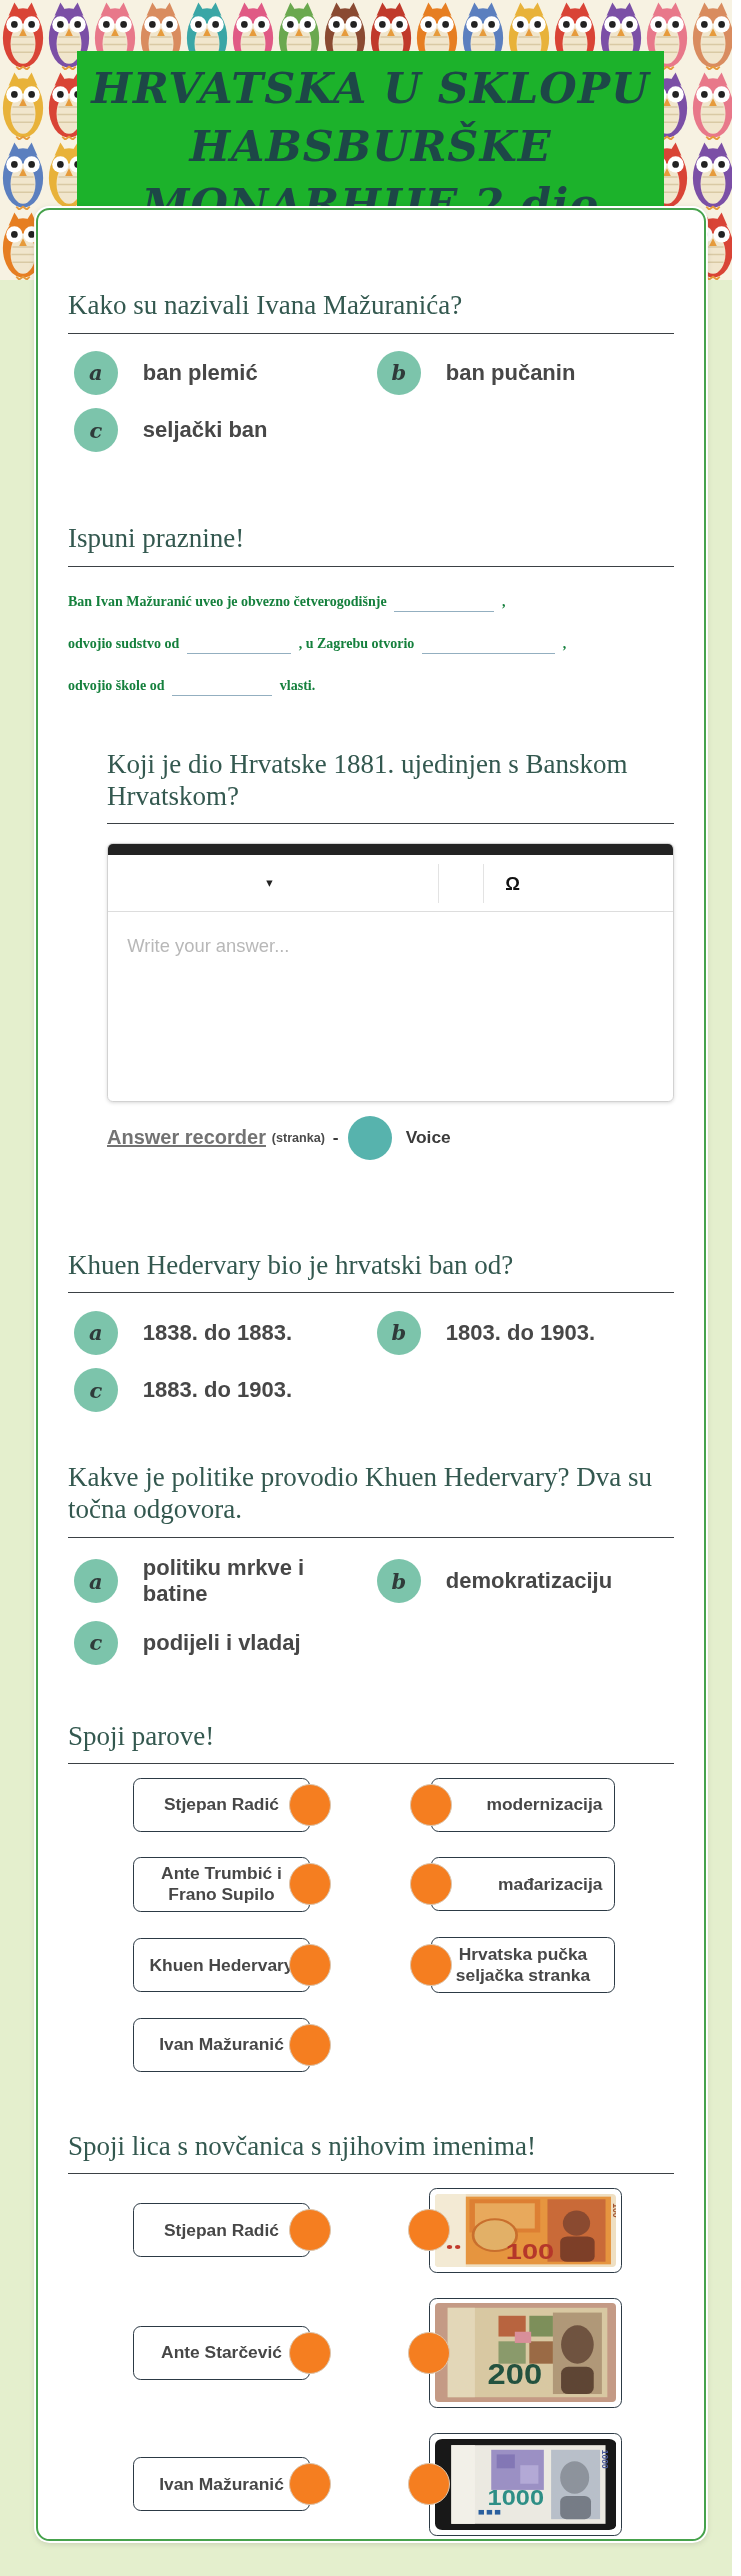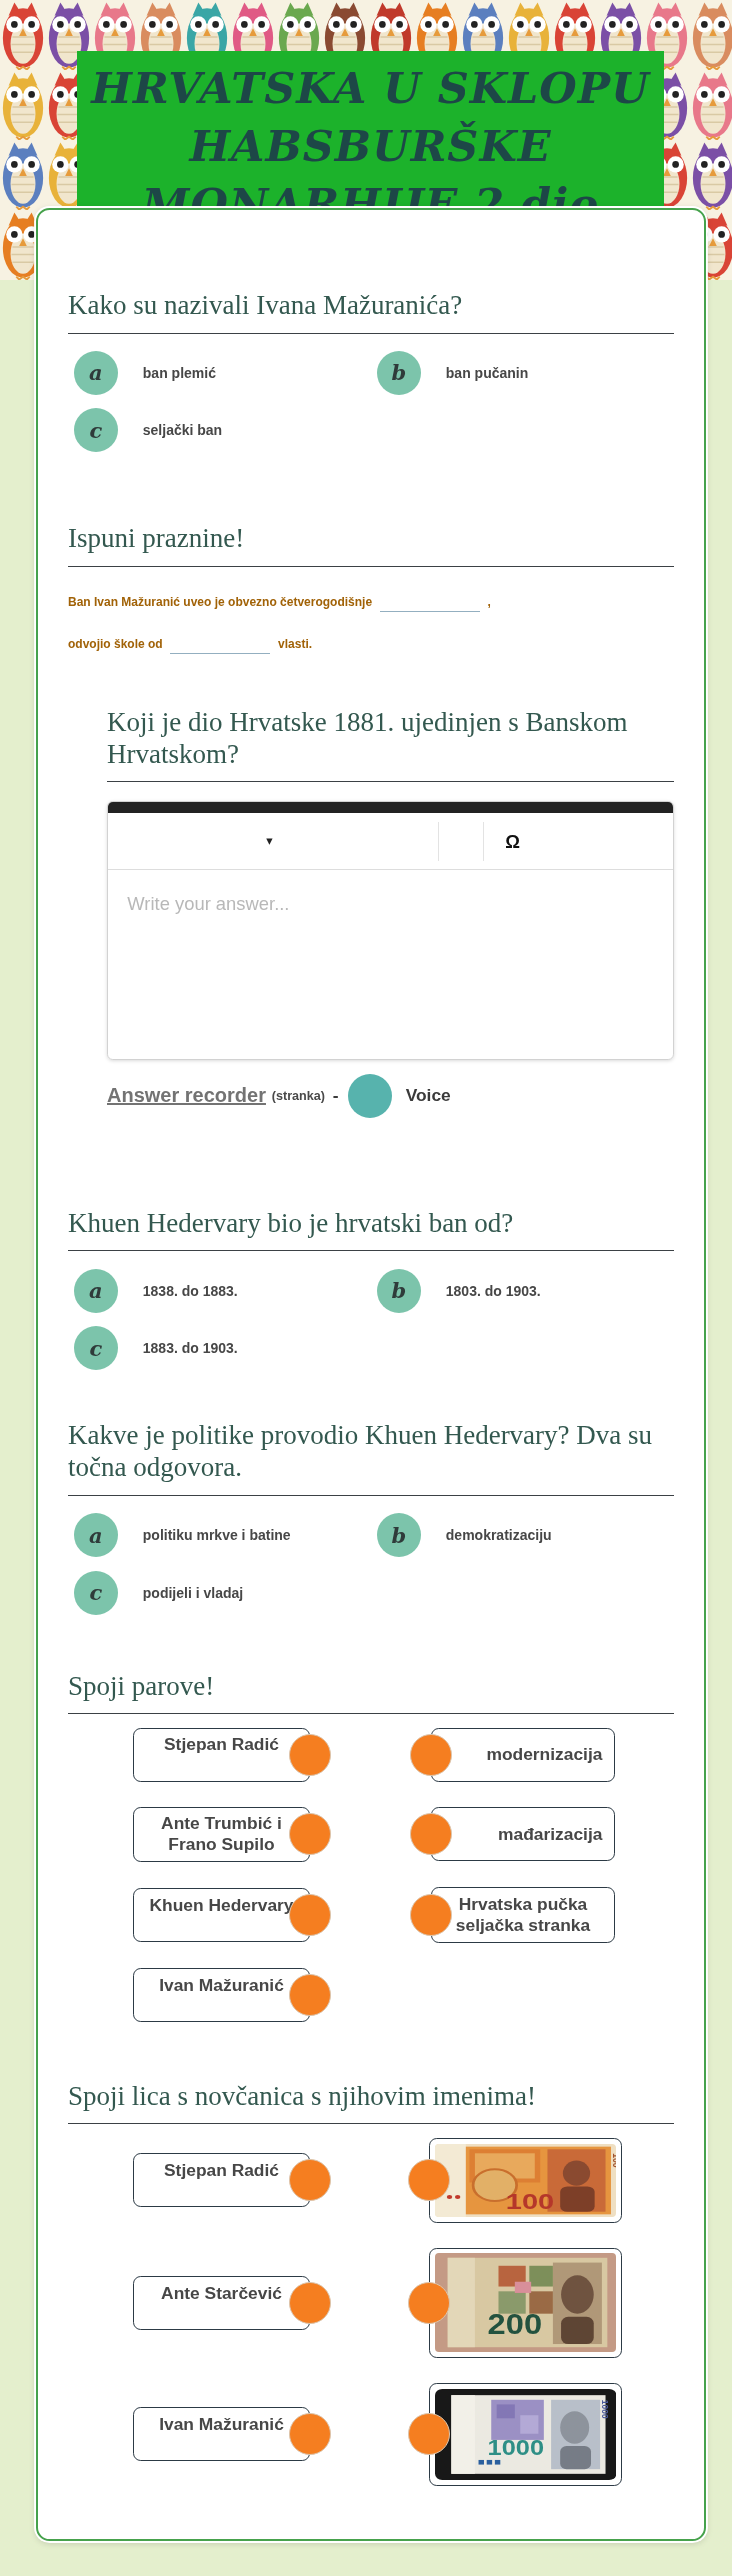--- a/index.html
+++ b/index.html
@@ -24,27 +24,27 @@
 
   .q-heading{font-family:"Liberation Serif","DejaVu Serif",serif;font-size:27px;line-height:32px;
     color:var(--heading-ink,#33584f);font-weight:normal;margin:0;}
   .rule{border:none;border-bottom:1.9px solid var(--rule-ink,#3b4145);margin:11.6px 0 0 0;}
 
   .options{display:grid;grid-template-columns:1fr 1fr;row-gap:13.5px;margin-top:17.4px;}
   .option{display:flex;align-items:center;cursor:pointer;}
   .opt-circle{width:44px;height:44px;border-radius:50%;background:var(--circle-teal,#7cc4ab);
     display:flex;align-items:center;justify-content:center;flex:0 0 44px;margin-left:5.8px;
     font-family:"DejaVu Serif",serif;font-style:italic;font-weight:bold;font-size:21px;color:#2f3b3a;}
-  .opt-label{margin-left:25px;font-size:14px;font-weight:bold;color:#474747;}
+  .opt-label{margin-left:25px;font-size:22px;font-weight:bold;color:#474747;}
 
   .sec-q1{padding-top:79px;}
   .sec{margin-top:0;}
 
   
-  .fill-p{margin-top:13.5px;font-size:12px;font-weight:bold;color:#a16207;}
+  .fill-p{margin-top:13.5px;font-size:14px;font-weight:bold;color:#15803d;font-family:Liberation Serif, serif;}
   .fill-line{line-height:42px;}
   .blank{display:inline-block;height:29px;border-bottom:1.4px solid var(--blank-line,#93afc0);
     vertical-align:-6.8px;margin:0 7.7px;cursor:text;}
   .blank.w1{width:100px;} .blank.w2{width:104px;} .blank.w3{width:133px;} .blank.w4{width:100px;}
 
   
   .editor{margin-top:19.3px;border:1px solid #d2d2d2;border-radius:5.8px;box-shadow:0 1px 3.9px rgba(0,0,0,.15);}
   .editor-topbar{height:10.6px;background:#222;border-radius:4.8px 4.8px 0 0;}
   .editor-toolbar{position:relative;height:56px;background:#fff;border-bottom:1px solid #ddd;}
   .tb-caret{position:absolute;left:147px;top:13.5px;width:29px;height:29px;text-align:center;
@@ -62,21 +62,21 @@
   .rec-dash{font-size:17.4px;font-weight:bold;color:#3b3b3b;margin:0 9.7px 0 7.7px;}
   .voice-circle{width:44px;height:44px;border-radius:50%;background:var(--voice-teal,#57b3ad);
     margin-right:13.5px;cursor:pointer;flex:0 0 44px;}
   .rec-voice{font-size:17.4px;font-weight:bold;color:#3b3b3b;}
 
   
   .match-rows{margin-top:13.5px;}
   .match-row{display:flex;align-items:center;margin-bottom:25px;}
   .m-left{position:relative;width:177px;margin-left:65px;min-height:54px;background:#fff;
     border:1.5px solid var(--box-border,#2c3a45);border-radius:7.7px;box-sizing:border-box;
-    display:flex;justify-content:center;text-align:center;
+    display:flex;align-items:center;justify-content:center;text-align:center;
     font-size:17.4px;font-weight:bold;color:#474747;padding:5.8px 11.6px;cursor:pointer;}
   .m-right{position:relative;width:184px;margin-left:121px;min-height:54px;background:#fff;
     border:1.5px solid var(--box-border,#2c3a45);border-radius:7.7px;box-sizing:border-box;
     display:flex;align-items:center;justify-content:flex-end;text-align:center;
     font-size:17.4px;font-weight:bold;color:#474747;padding:5.8px 11.6px;cursor:pointer;}
   .m-right.img-box{width:193px;margin-left:119px;padding:4.8px;}
   .dot{position:absolute;top:50%;width:42px;height:42px;border-radius:50%;
     background:var(--dot-orange,#f57e20);border:1.9px solid var(--dot-ring,#dcc4ab);
     box-sizing:border-box;cursor:grab;z-index:2;}
   .dot.right-edge{right:-22px;transform:translateY(-50%);}
@@ -887,20 +887,23 @@
         </div>
       </div>
     </div>
 
     <div class="sec gap-q2">
       <h2 class="q-heading">Ispuni praznine!</h2>
       <hr class="rule">
       <div class="fill-p">
         <div class="fill-line">
           <span>Ban Ivan Mažuranić uveo je obvezno četverogodišnje</span><span class="blank w1"></span><span>,</span>
+        </div>
+        <div class="fill-line">
+          <span>odvojio sudstvo od</span><span class="blank w2"></span><span>, u Zagrebu otvorio</span><span class="blank w3"></span><span>,</span>
         </div>
         <div class="fill-line">
           <span>odvojio škole od</span><span class="blank w4"></span><span>vlasti.</span>
         </div>
       </div>
     </div>
 
     <div class="sec gap-q3">
       <h2 class="q-heading">Koji je dio Hrvatske 1881. ujedinjen s Banskom Hrvatskom?</h2>
       <hr class="rule">

